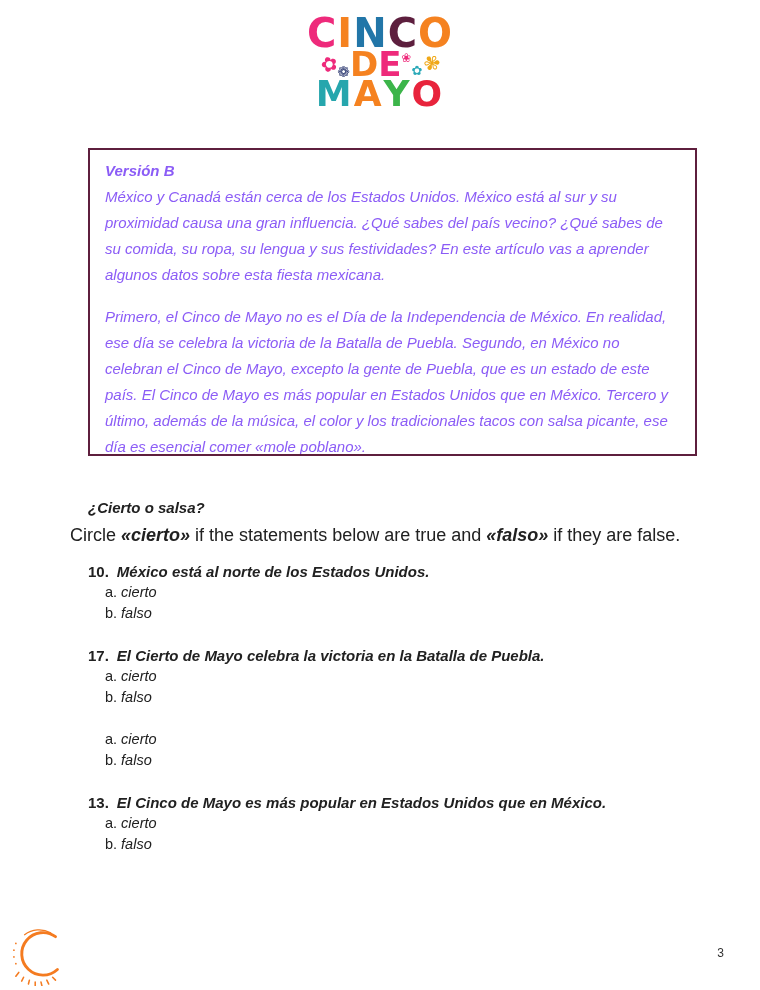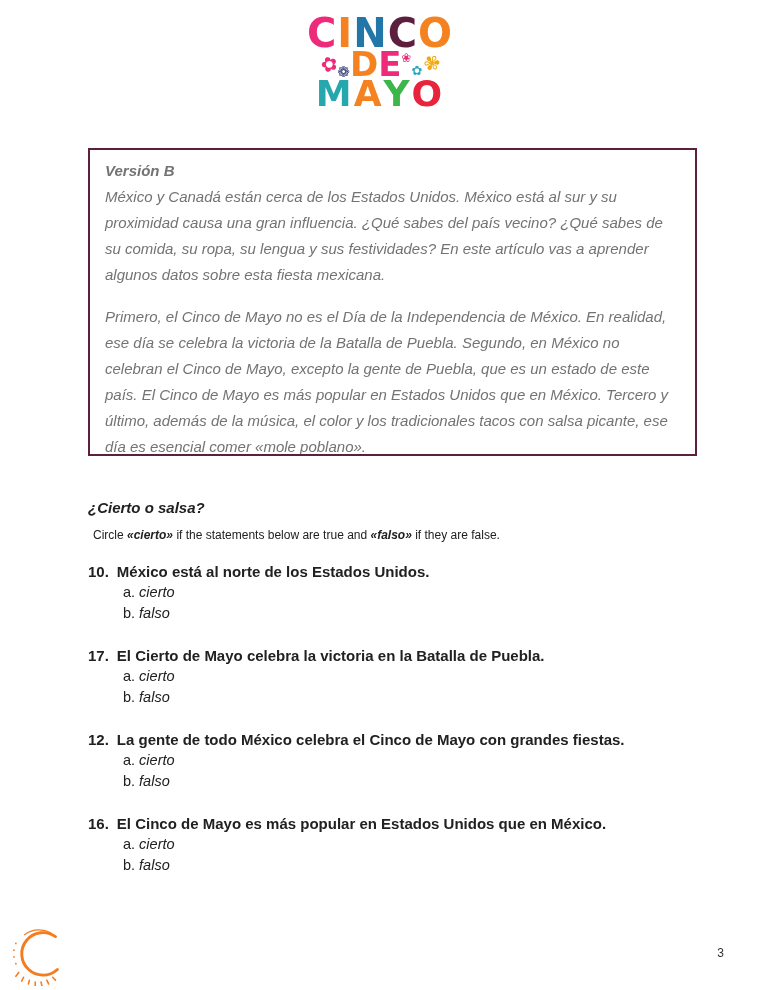--- a/index.html
+++ b/index.html
@@ -27,43 +27,43 @@
   .fl-c { font-size:12px; transform:translateY(-8px); }
   .fl-d { font-size:13px; transform:translateY(4px); }
   .fl-e { font-size:20px; transform:translateY(-3px) rotate(25deg); }
 
   
   .passage-box {
     position:absolute; left:88px; top:148px; width:609px; height:308px;
     border:2.5px solid #5e1f3d;
     padding:8px 15px;
     font-style:italic; font-size:15px; line-height:26px;
-    color:#737373;
+    color:#8b5cf6;
     overflow:hidden;
   }
   .version-label { font-weight:bold; }
   .para2 { margin-top:16px; }
 
   
   .quiz-heading {
     position:absolute; left:88px; top:499px;
     font-size:15px; font-weight:bold; font-style:italic;
   }
   .instructions {
-    position:absolute; left:93px; top:524px;
-    font-size:12px; line-height:22px;
+    position:absolute; left:70px; top:524px;
+    font-size:18px; line-height:22px;
   }
   .bi { font-weight:bold; font-style:italic; }
 
   .questions { position:absolute; left:88px; top:561px; width:600px; }
   .question { margin-bottom:21px; }
   .q-statement { font-size:15px; line-height:21px; font-weight:bold; }
   .q-num { font-style:normal; margin-right:8px; }
-  .q-text { }
-  .option { margin-left:35px; font-size:14.5px; line-height:21px; cursor:default; }
+  .q-text { font-style:italic; }
+  .option { margin-left:17px; font-size:14.5px; line-height:21px; cursor:default; }
   .opt-label { font-style:normal; margin-right:4px; }
   .opt-text { font-style:italic; }
 
   
   .voces-logo { position:absolute; left:12px; top:926px; width:58px; height:60px; }
   .voces-logo svg { position:absolute; left:0; top:0; width:100%; height:100%; }
   .voces-text {
     position:absolute; left:0; top:15px; width:100%;
     text-align:center; font-family:"Liberation Serif", serif; font-weight:bold;
     line-height:1.0;
@@ -122,34 +122,31 @@
       </div>
       <div class="option">
         <span class="opt-label">a.</span><span class="opt-text">cierto</span>
       </div>
       <div class="option">
         <span class="opt-label">b.</span><span class="opt-text">falso</span>
       </div>
     </div>
 
     <div class="question">
-      <div class="q-statement">
-        <span class="q-num">12.</span><span class="q-text">La gente de todo México celebra el Cinco de Mayo con grandes fiestas.</span>
-      </div>
       <div class="option">
         <span class="opt-label">a.</span><span class="opt-text">cierto</span>
       </div>
       <div class="option">
         <span class="opt-label">b.</span><span class="opt-text">falso</span>
       </div>
     </div>
 
     <div class="question">
       <div class="q-statement">
-        <span class="q-num">16.</span><span class="q-text">El Cinco de Mayo es más popular en Estados Unidos que en México.</span>
+        <span class="q-num">13.</span><span class="q-text">El Cinco de Mayo es más popular en Estados Unidos que en México.</span>
       </div>
       <div class="option">
         <span class="opt-label">a.</span><span class="opt-text">cierto</span>
       </div>
       <div class="option">
         <span class="opt-label">b.</span><span class="opt-text">falso</span>
       </div>
     </div>
 
   </div>

